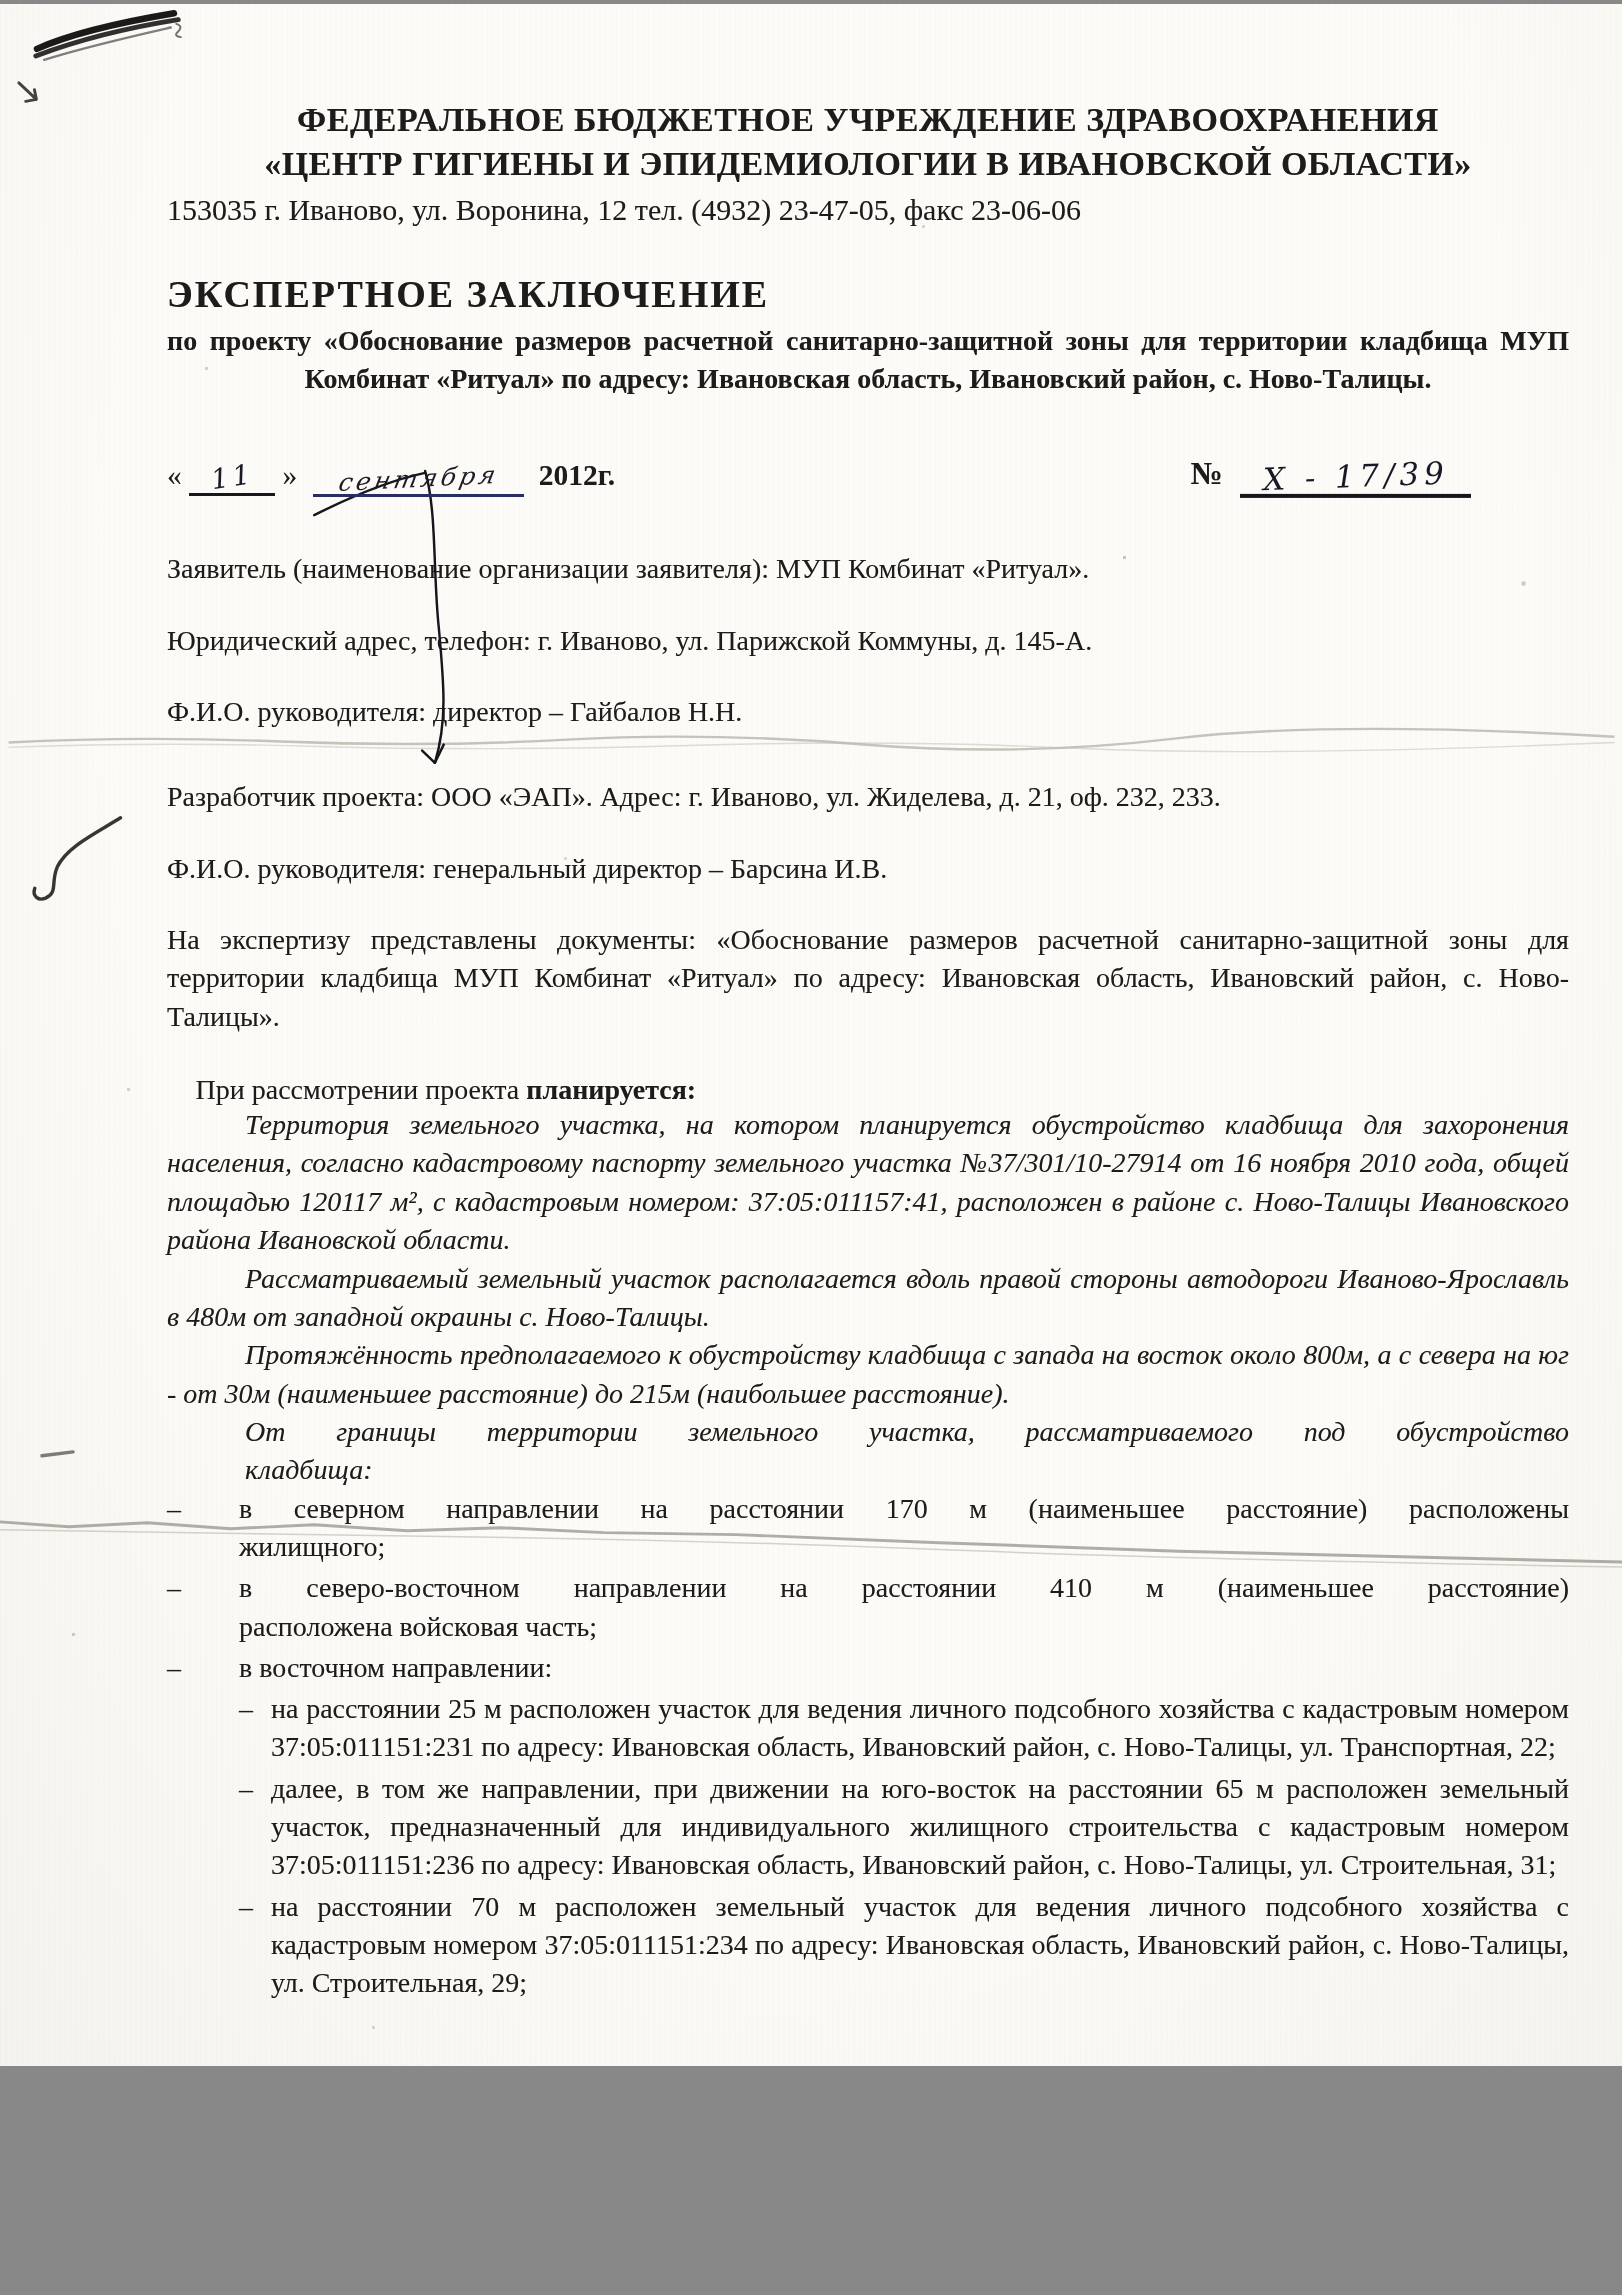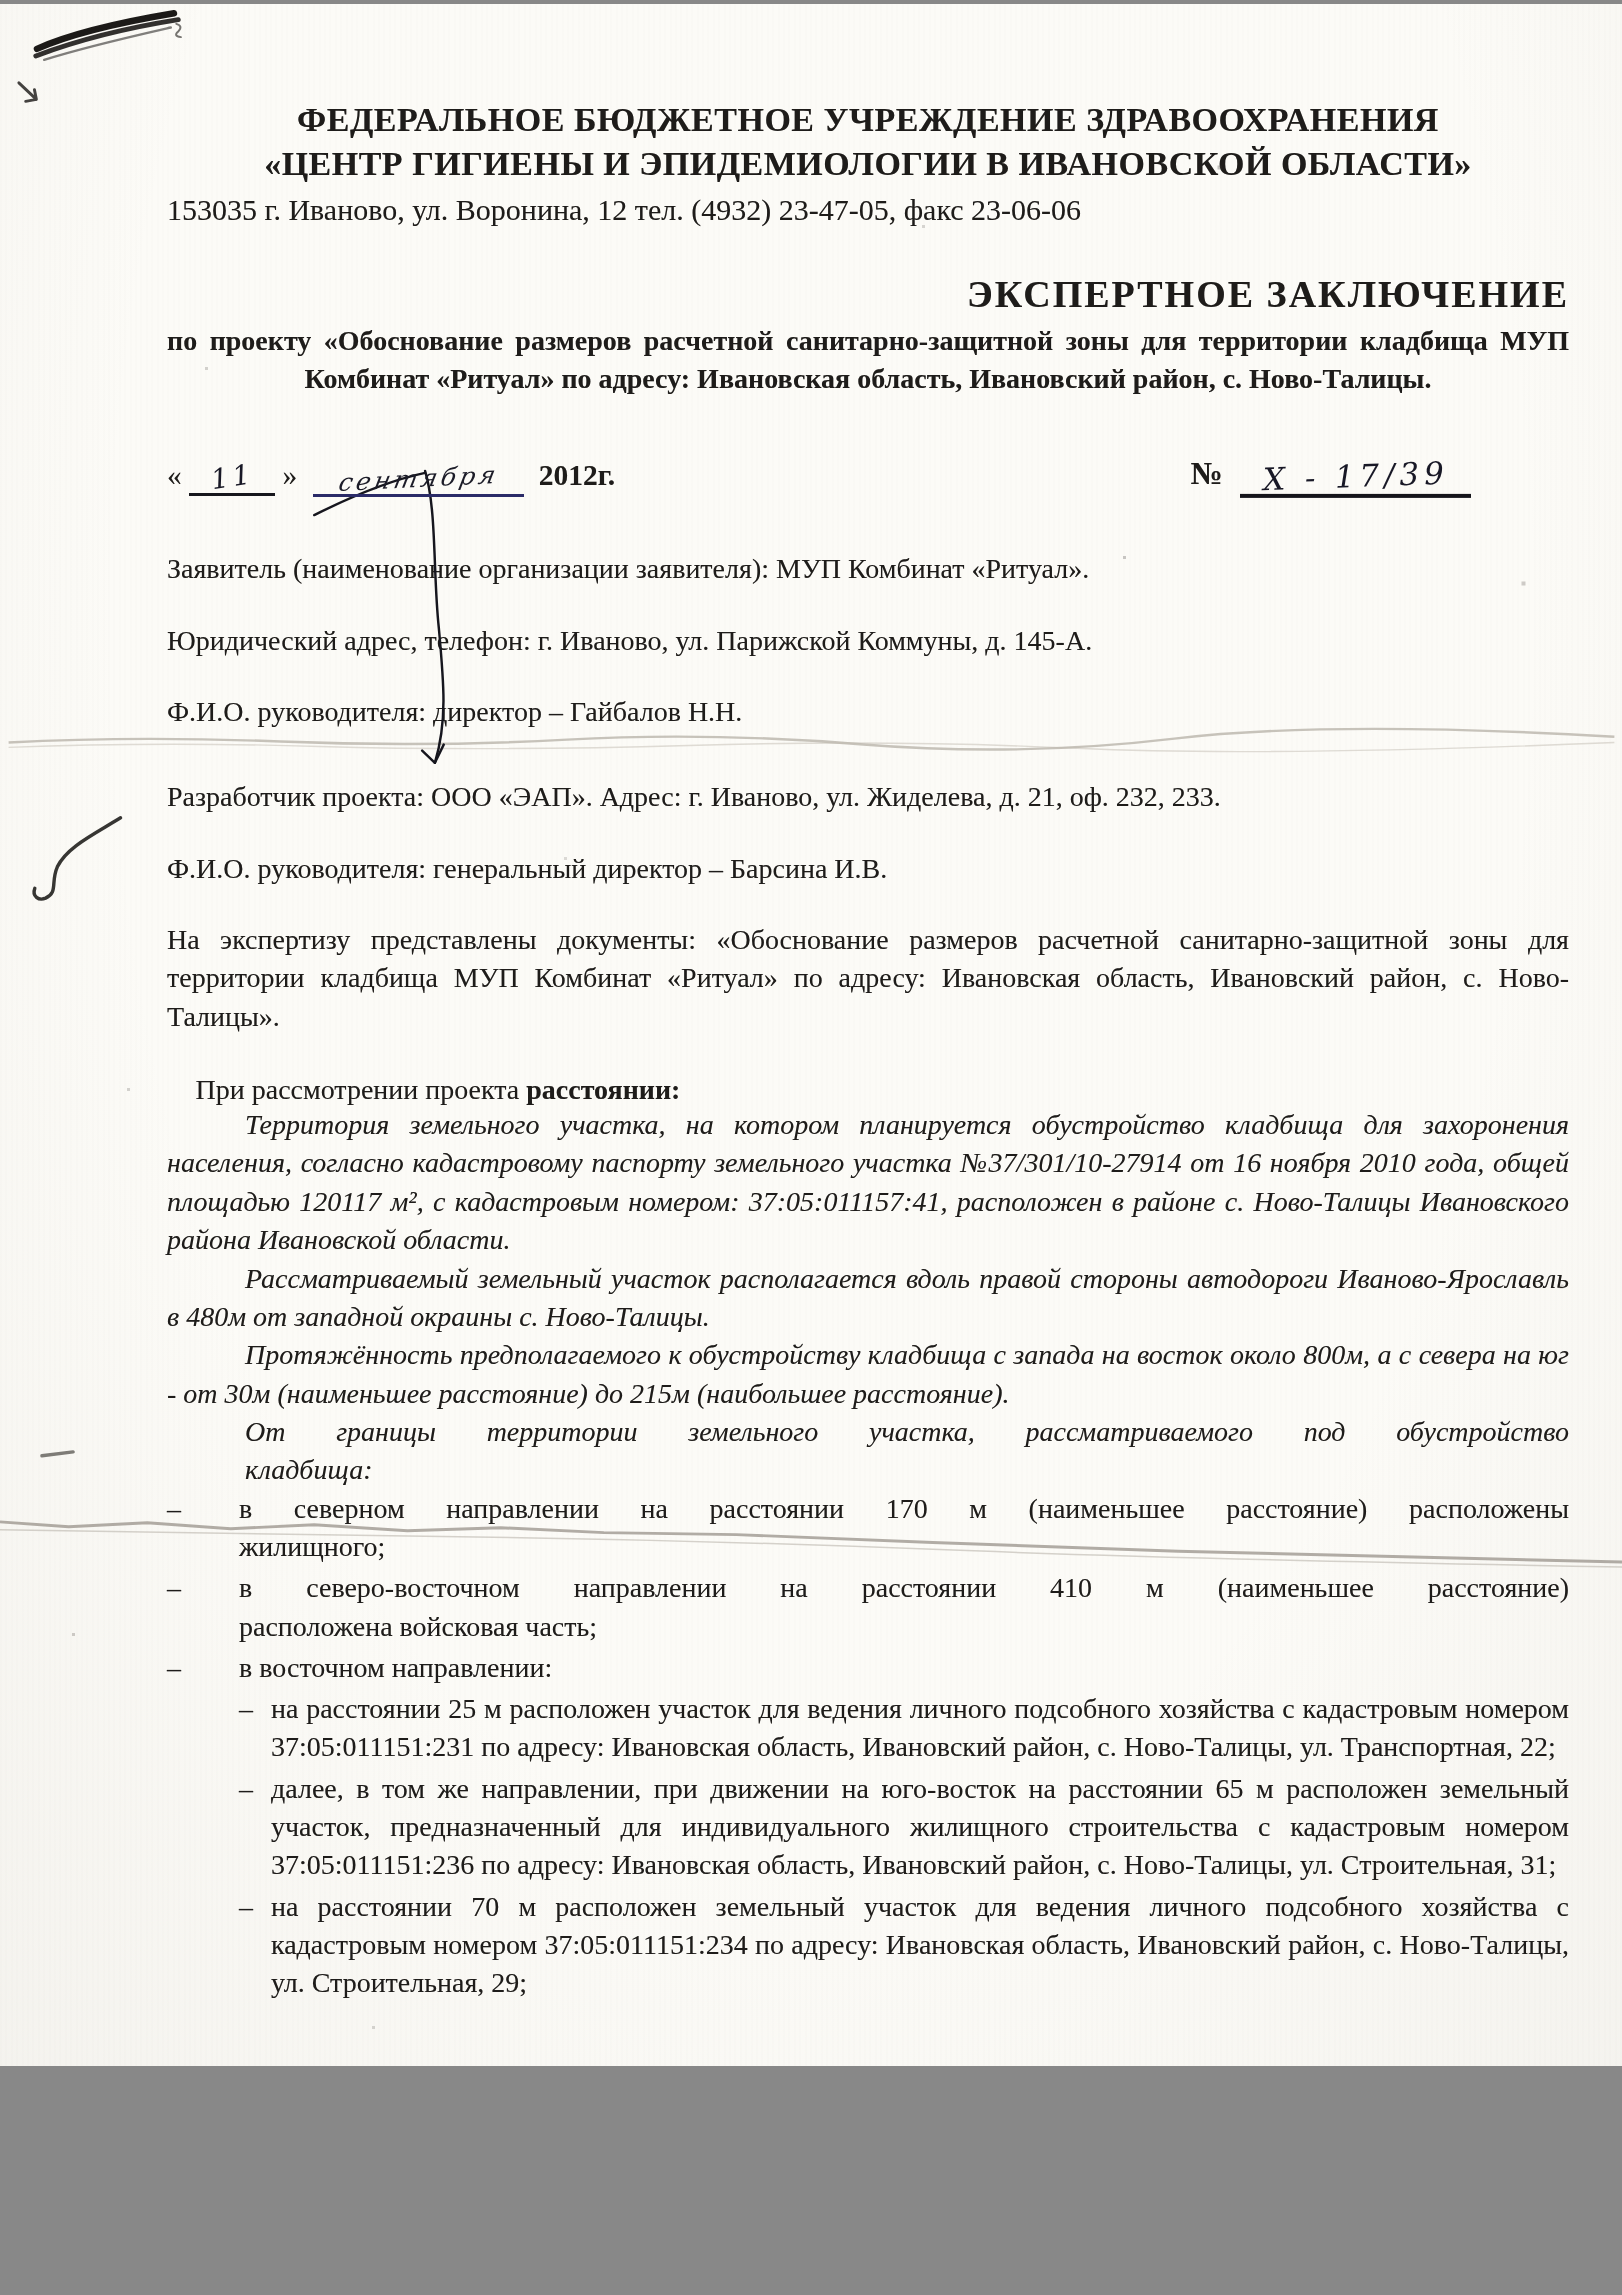--- a/index.html
+++ b/index.html
@@ -15,21 +15,21 @@
     font-family:"Liberation Serif", serif;
     color:#1e1c1a;
     text-shadow:0 0 0.5px rgba(40,38,35,0.35);
     padding-left:20px;
   }
   .content { padding:0 74px 0 147px; }
 
   .org { margin-top:94px; text-align:center; font-weight:bold; font-size:34px; line-height:1.3; letter-spacing:0.5px; }
   .org-address { font-weight:normal; font-size:30px; margin-top:6.9px; }
 
-  .doc-title { text-align:right; font-weight:bold; font-size:38px; margin-top:45px; letter-spacing:2px; }
+  .doc-title { text-align:left; font-weight:bold; font-size:38px; margin-top:45px; letter-spacing:2px; }
   .doc-subtitle { font-weight:bold; font-size:28px; line-height:1.34; text-align:justify; text-align-last:center; margin-top:5.9px; }
 
   .date-row { display:flex; justify-content:space-between; align-items:flex-end; margin-top:58px; font-size:29.5px; }
   .date-left { position:relative; white-space:nowrap; }
   .hw { font-family:"DejaVu Serif", serif; font-style:italic; color:#181826; text-shadow:none; }
   .day-box { display:inline-block; min-width:86px; text-align:center; border-bottom:3.9px solid #17171d; transform:translateY(1px); }
   .day-box .hw { display:inline-block; font-size:27.5px; transform:rotate(-9deg); letter-spacing:3.9px; }
   .month-box { display:inline-block; min-width:211px; text-align:center; border-bottom:3.9px solid #2b2b68; margin:0 6.9px 0 8.8px; transform:translateY(2px); }
   .month-box .hw { display:inline-block; font-size:24.5px; transform:skewX(-14deg) rotate(-3deg); letter-spacing:3.4px; color:#1c1c28; }
   .year { font-weight:bold; }
@@ -135,21 +135,21 @@
     <div class="fields">
       <div class="field">Заявитель (наименование организации заявителя):  МУП Комбинат «Ритуал».</div>
       <div class="field">Юридический адрес, телефон: г. Иваново, ул. Парижской Коммуны, д. 145-А.</div>
       <div class="field">Ф.И.О. руководителя:  директор – Гайбалов Н.Н.</div>
       <div class="field gap-before">Разработчик проекта: ООО «ЭАП». Адрес: г. Иваново, ул. Жиделева, д. 21, оф. 232, 233.</div>
       <div class="field">Ф.И.О. руководителя:  генеральный директор – Барсина И.В.</div>
       <div class="field justified">На экспертизу представлены документы:  «Обоснование размеров расчетной санитарно-защитной зоны для территории кладбища МУП Комбинат «Ритуал» по адресу: Ивановская область, Ивановский район, с. Ново-Талицы».</div>
     </div>
 
     <div class="established">
-      <span>При рассмотрении проекта </span><span class="bold">расстоянии:</span>
+      <span>При рассмотрении проекта </span><span class="bold">планируется:</span>
     </div>
 
     <div class="paras">
       <p class="para">Территория  земельного участка, на котором планируется обустройство кладбища для захоронения населения,  согласно кадастровому паспорту земельного участка №37/301/10-27914 от 16 ноября 2010 года, общей площадью 120117 м², с кадастровым номером: 37:05:011157:41, расположен в районе с. Ново-Талицы Ивановского района Ивановской области.</p>
       <p class="para">Рассматриваемый земельный участок располагается  вдоль правой стороны автодороги Иваново-Ярославль в 480м от западной окраины с. Ново-Талицы.</p>
       <p class="para">Протяжённость предполагаемого к обустройству кладбища с запада на восток около 800м, а с севера на юг -  от 30м (наименьшее расстояние) до 215м (наибольшее расстояние).</p>
       <p class="para">
           <span class="line-stretch">От границы территории земельного участка, рассматриваемого под обустройство</span>
           <span class="line-plain">кладбища:</span>
         </p>

